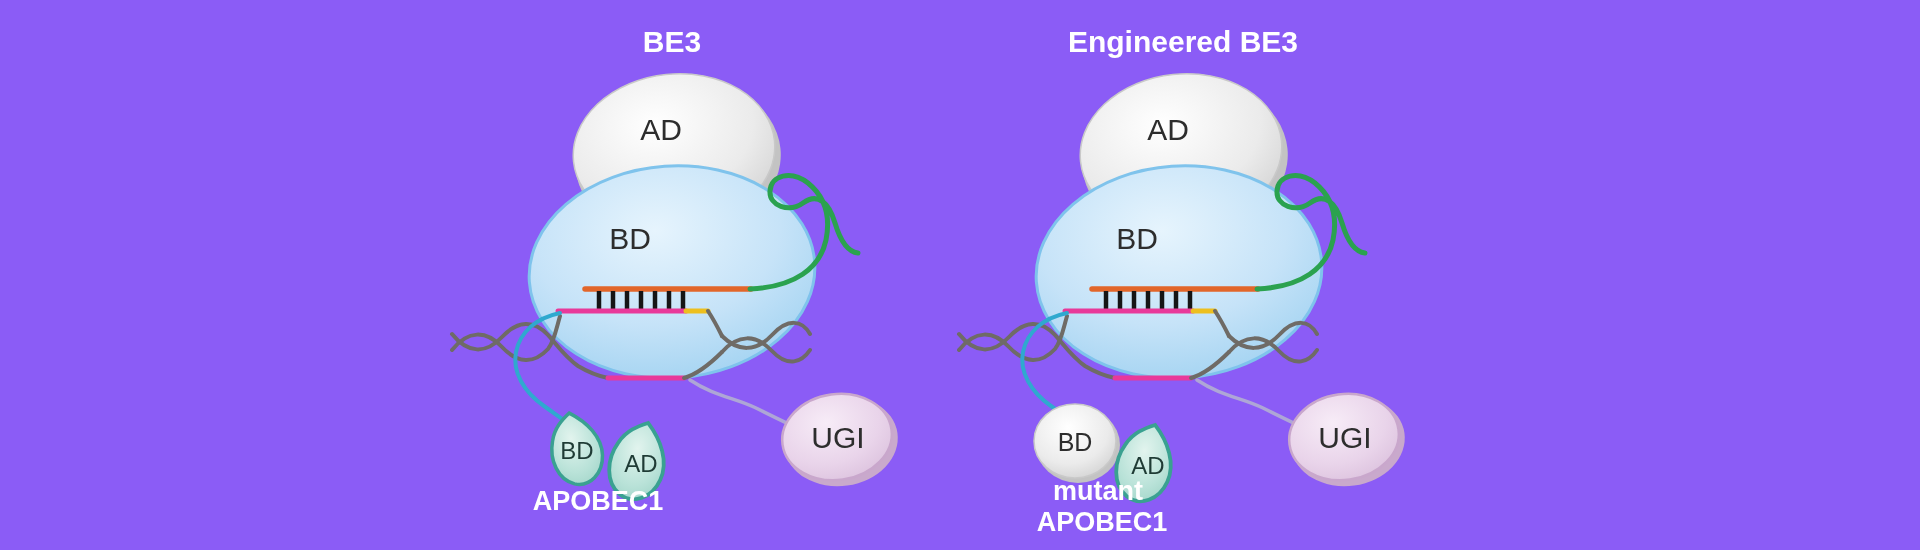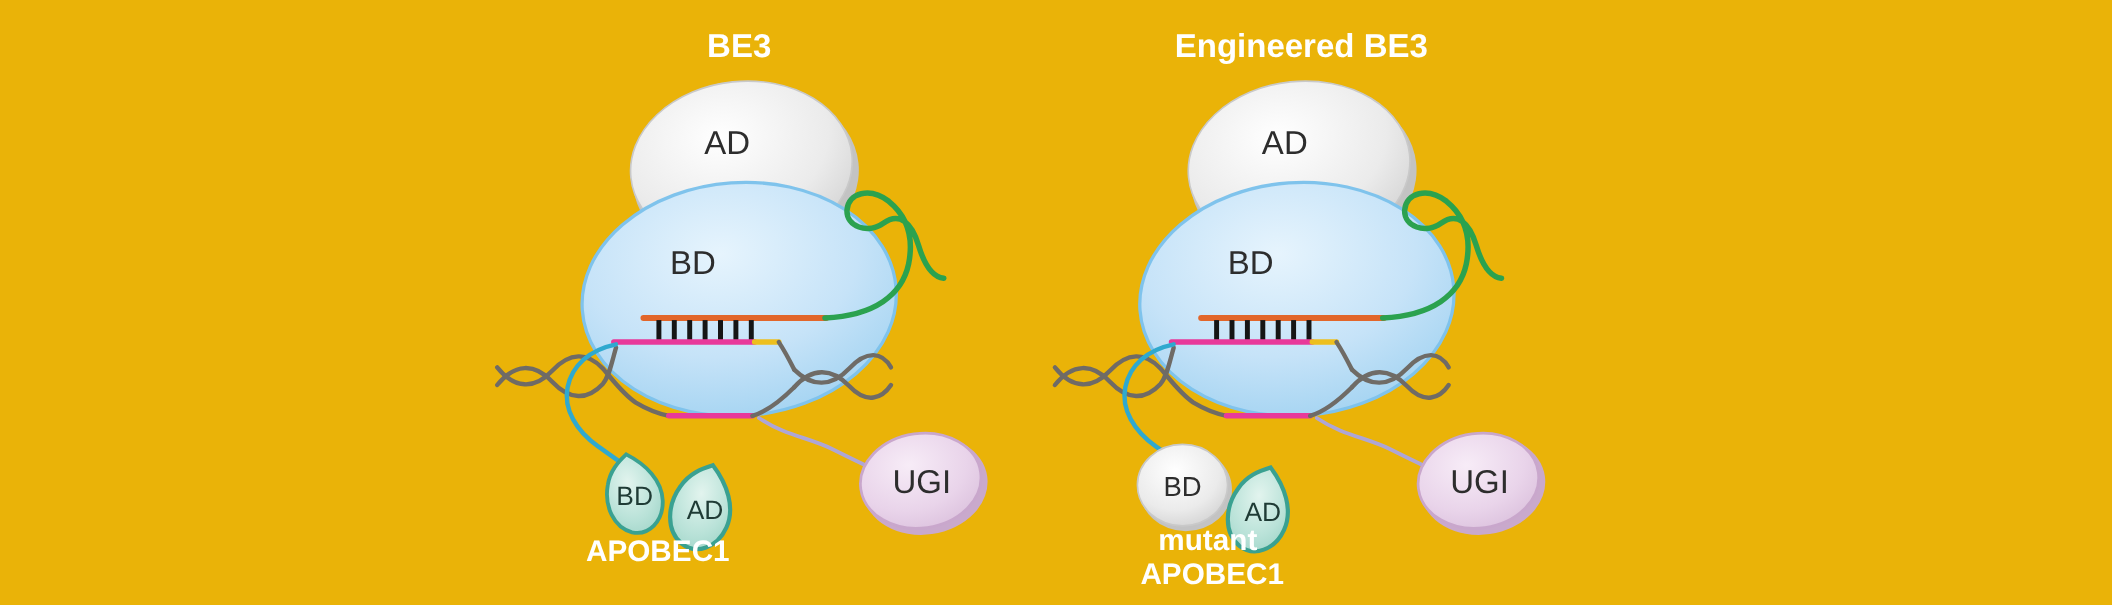--- a/index.html
+++ b/index.html
@@ -4,21 +4,21 @@
 <style>
   html, body {
     margin: 0;
     padding: 0;
     background: #221f63;
   }
   .figure-wrap {
     position: relative;
     width: 1920px;
     height: 550px;
-    background: #eab308;
+    background: #8b5cf6;
     overflow: hidden;
     font-family: "Liberation Sans", sans-serif;
   }
   svg { display: block; }
 
   .title-text {
     font-family: "Liberation Sans", sans-serif;
     font-size: 30px;
     font-weight: bold;
     fill: #ffffff;

